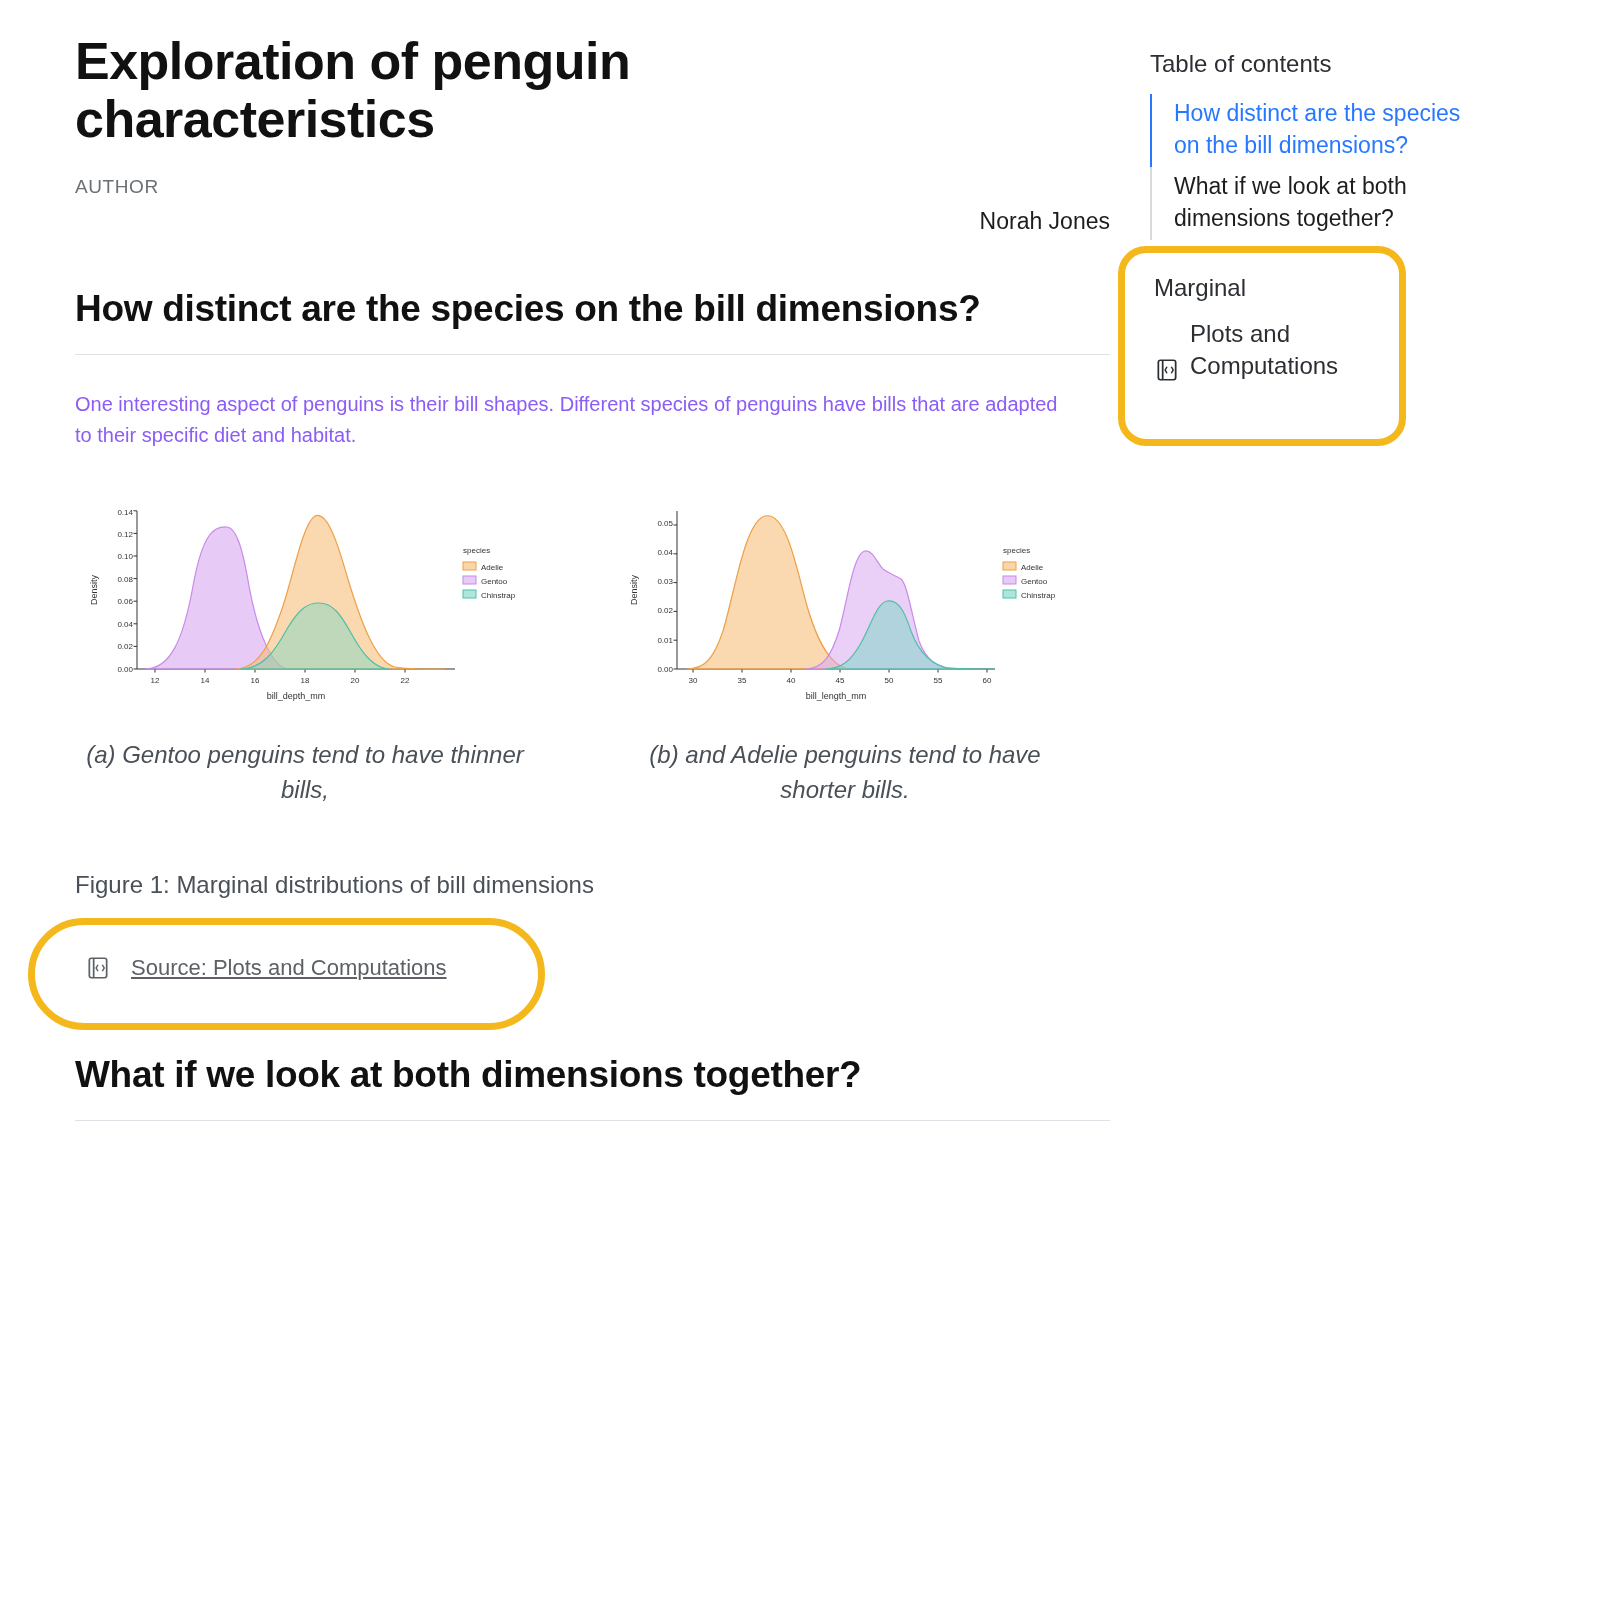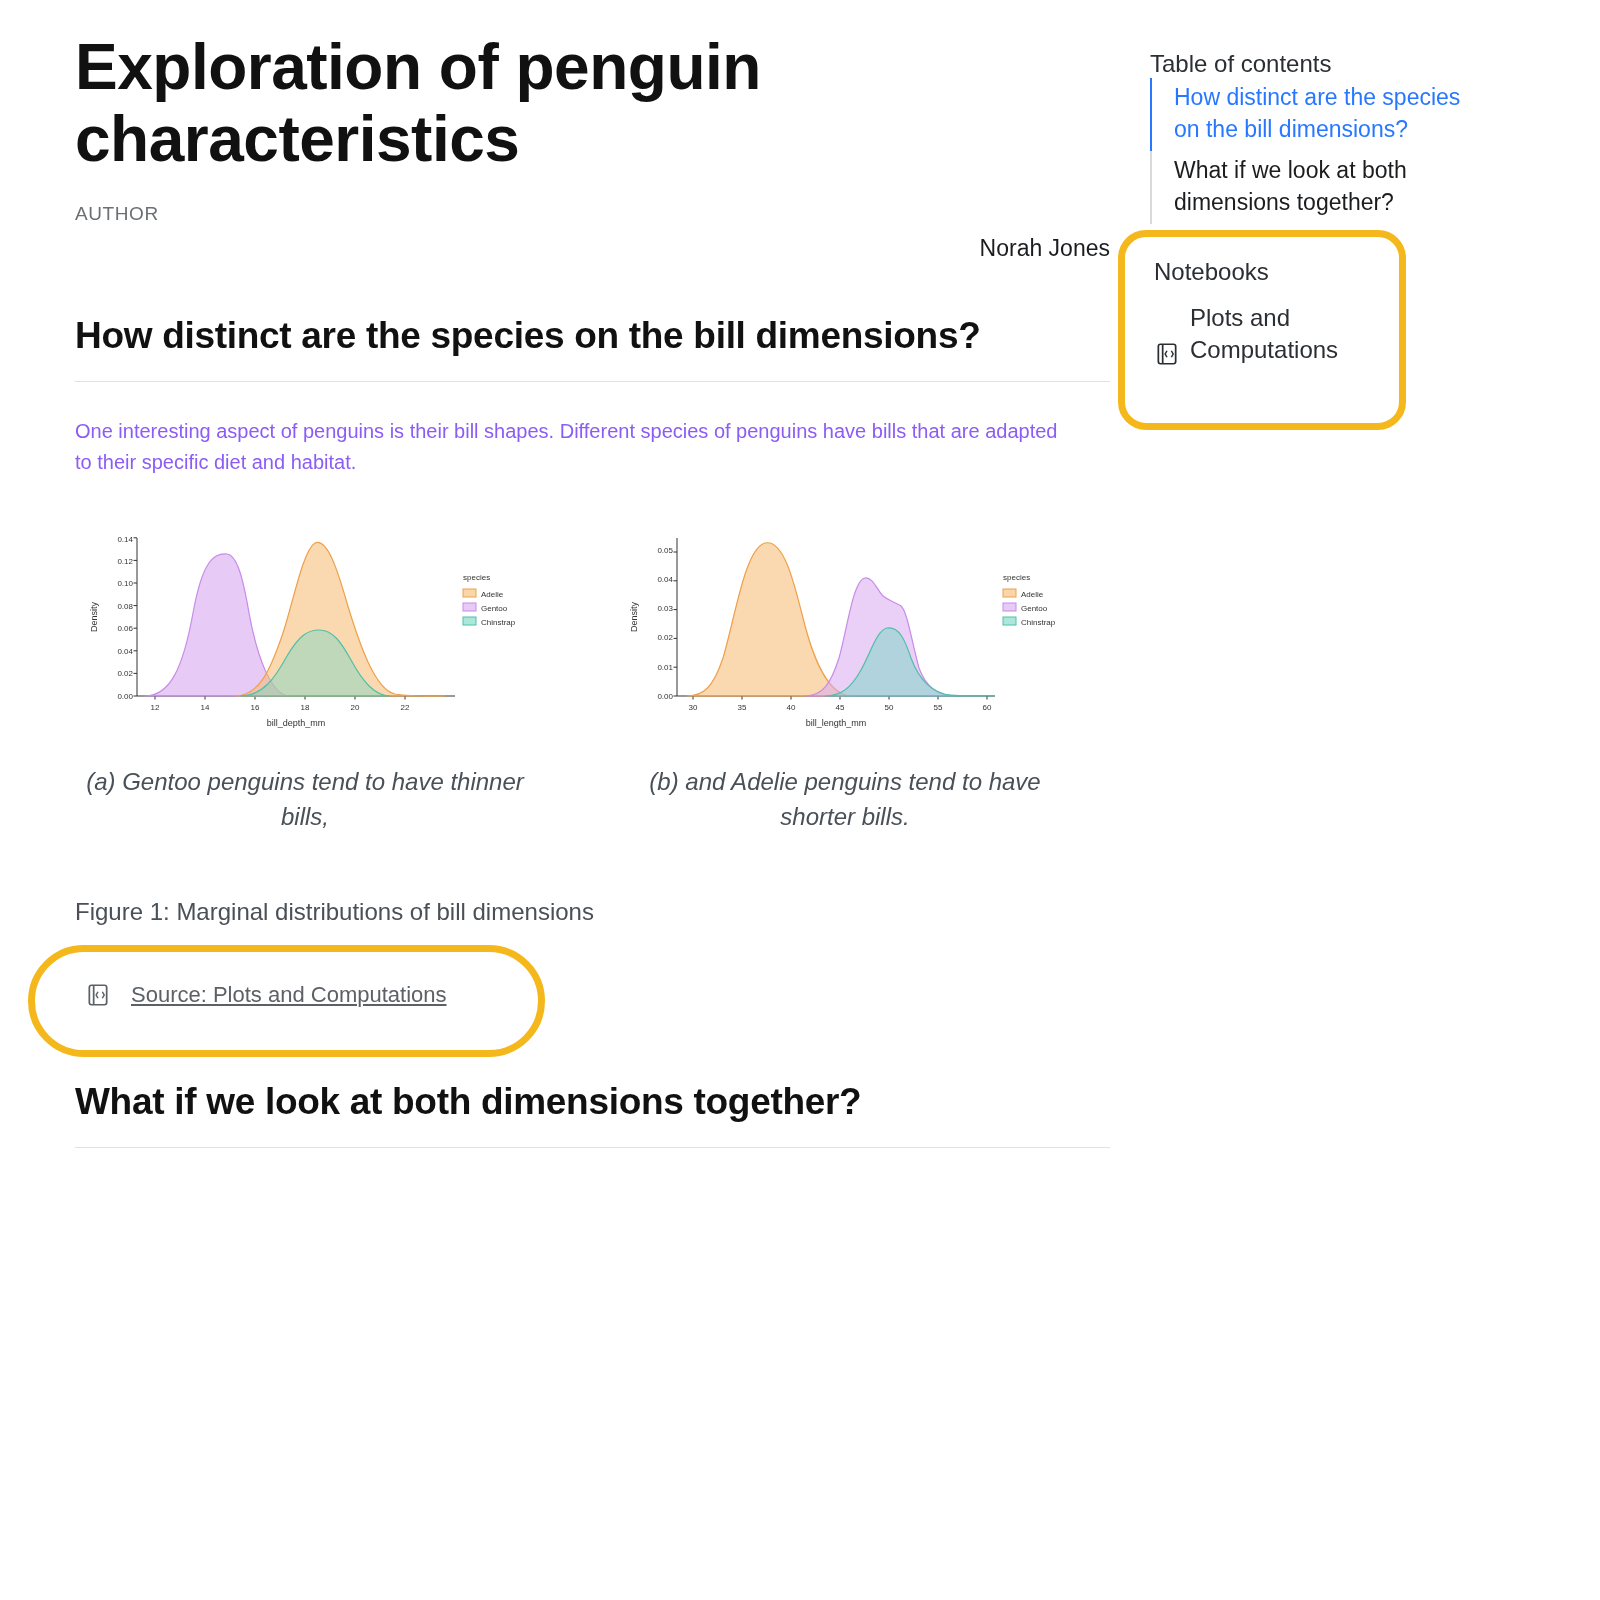--- a/index.html
+++ b/index.html
@@ -18,21 +18,21 @@
     display: flex;
     gap: 40px;
   }
   
   .main {
     width: 1070px;
     flex: 0 0 1070px;
     padding-left: 35px;
   }
   .doc-title {
-    font-size: 64px;
+    font-size: 52px;
     font-weight: 700;
     line-height: 1.12;
     letter-spacing: -0.5px;
     margin: 8px 0 0 0;
     max-width: 700px;
     color: #111;
   }
   .author-block { margin-top: 28px; }
   .author-label {
     font-size: 19px;
@@ -119,20 +119,21 @@
   h2.section.bottom { margin-top: 66px; }
   
   .sidebar {
     width: 330px;
     flex: 0 0 330px;
     padding-top: 26px;
   }
   .toc-title {
     font-size: 24px;
     color: #2b2f33;
+    margin-bottom: 16px;
   }
   .toc-list {
     list-style: none;
     margin: 0; padding: 0;
     border-left: 2px solid #d8dadc;
   }
   .toc-item {
     font-size: 23px;
     line-height: 1.37;
     padding: 4px 0 6px 22px;
@@ -343,21 +344,21 @@
 
   <div class="sidebar">
     <div class="toc-title">Table of contents</div>
     <nav class="toc-list">
       <a class="toc-item active" href="#">How distinct are the species on the bill dimensions?</a>
       <a class="toc-item" href="#">What if we look at both dimensions together?</a>
     </nav>
 
     <div class="notebooks-wrap">
       <div class="highlight-ellipse nb-ellipse"></div>
-      <div class="nb-title">Notebooks</div>
+      <div class="nb-title">Marginal</div>
       <a class="nb-link" href="#">
         <span class="nb-icon">
           <svg viewBox="0 0 24 24" width="26" height="26" fill="none" stroke="#2b2f33" stroke-width="1.6">
             <rect x="4" y="3" width="16" height="18" rx="2"></rect>
             <line x1="8" y1="3" x2="8" y2="21"></line>
             <polyline points="12,9 10.3,12 12,15" stroke-width="1.4"></polyline>
             <polyline points="16,9 17.7,12 16,15" stroke-width="1.4"></polyline>
           </svg>
         </span>
         <span>Plots and Computations</span>

